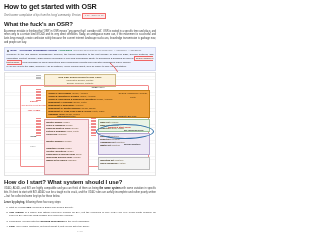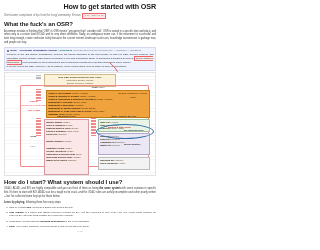--- a/index.html
+++ b/index.html
@@ -18,21 +18,20 @@
   }
 
   
   .h1 {
     font-size: 7.2px;
     font-weight: bold;
     color: #1a1a1a;
     letter-spacing: -0.15px;
     line-height: 1.15;
     margin: 0 0 1.5px 0;
-    text-align: right;
   }
   .h2 {
     font-size: 6px;
     font-weight: bold;
     color: #1a1a1a;
     letter-spacing: -0.1px;
     line-height: 1.15;
     margin: 2.5px 0 1.5px 0;
   }
   .subtitle {

